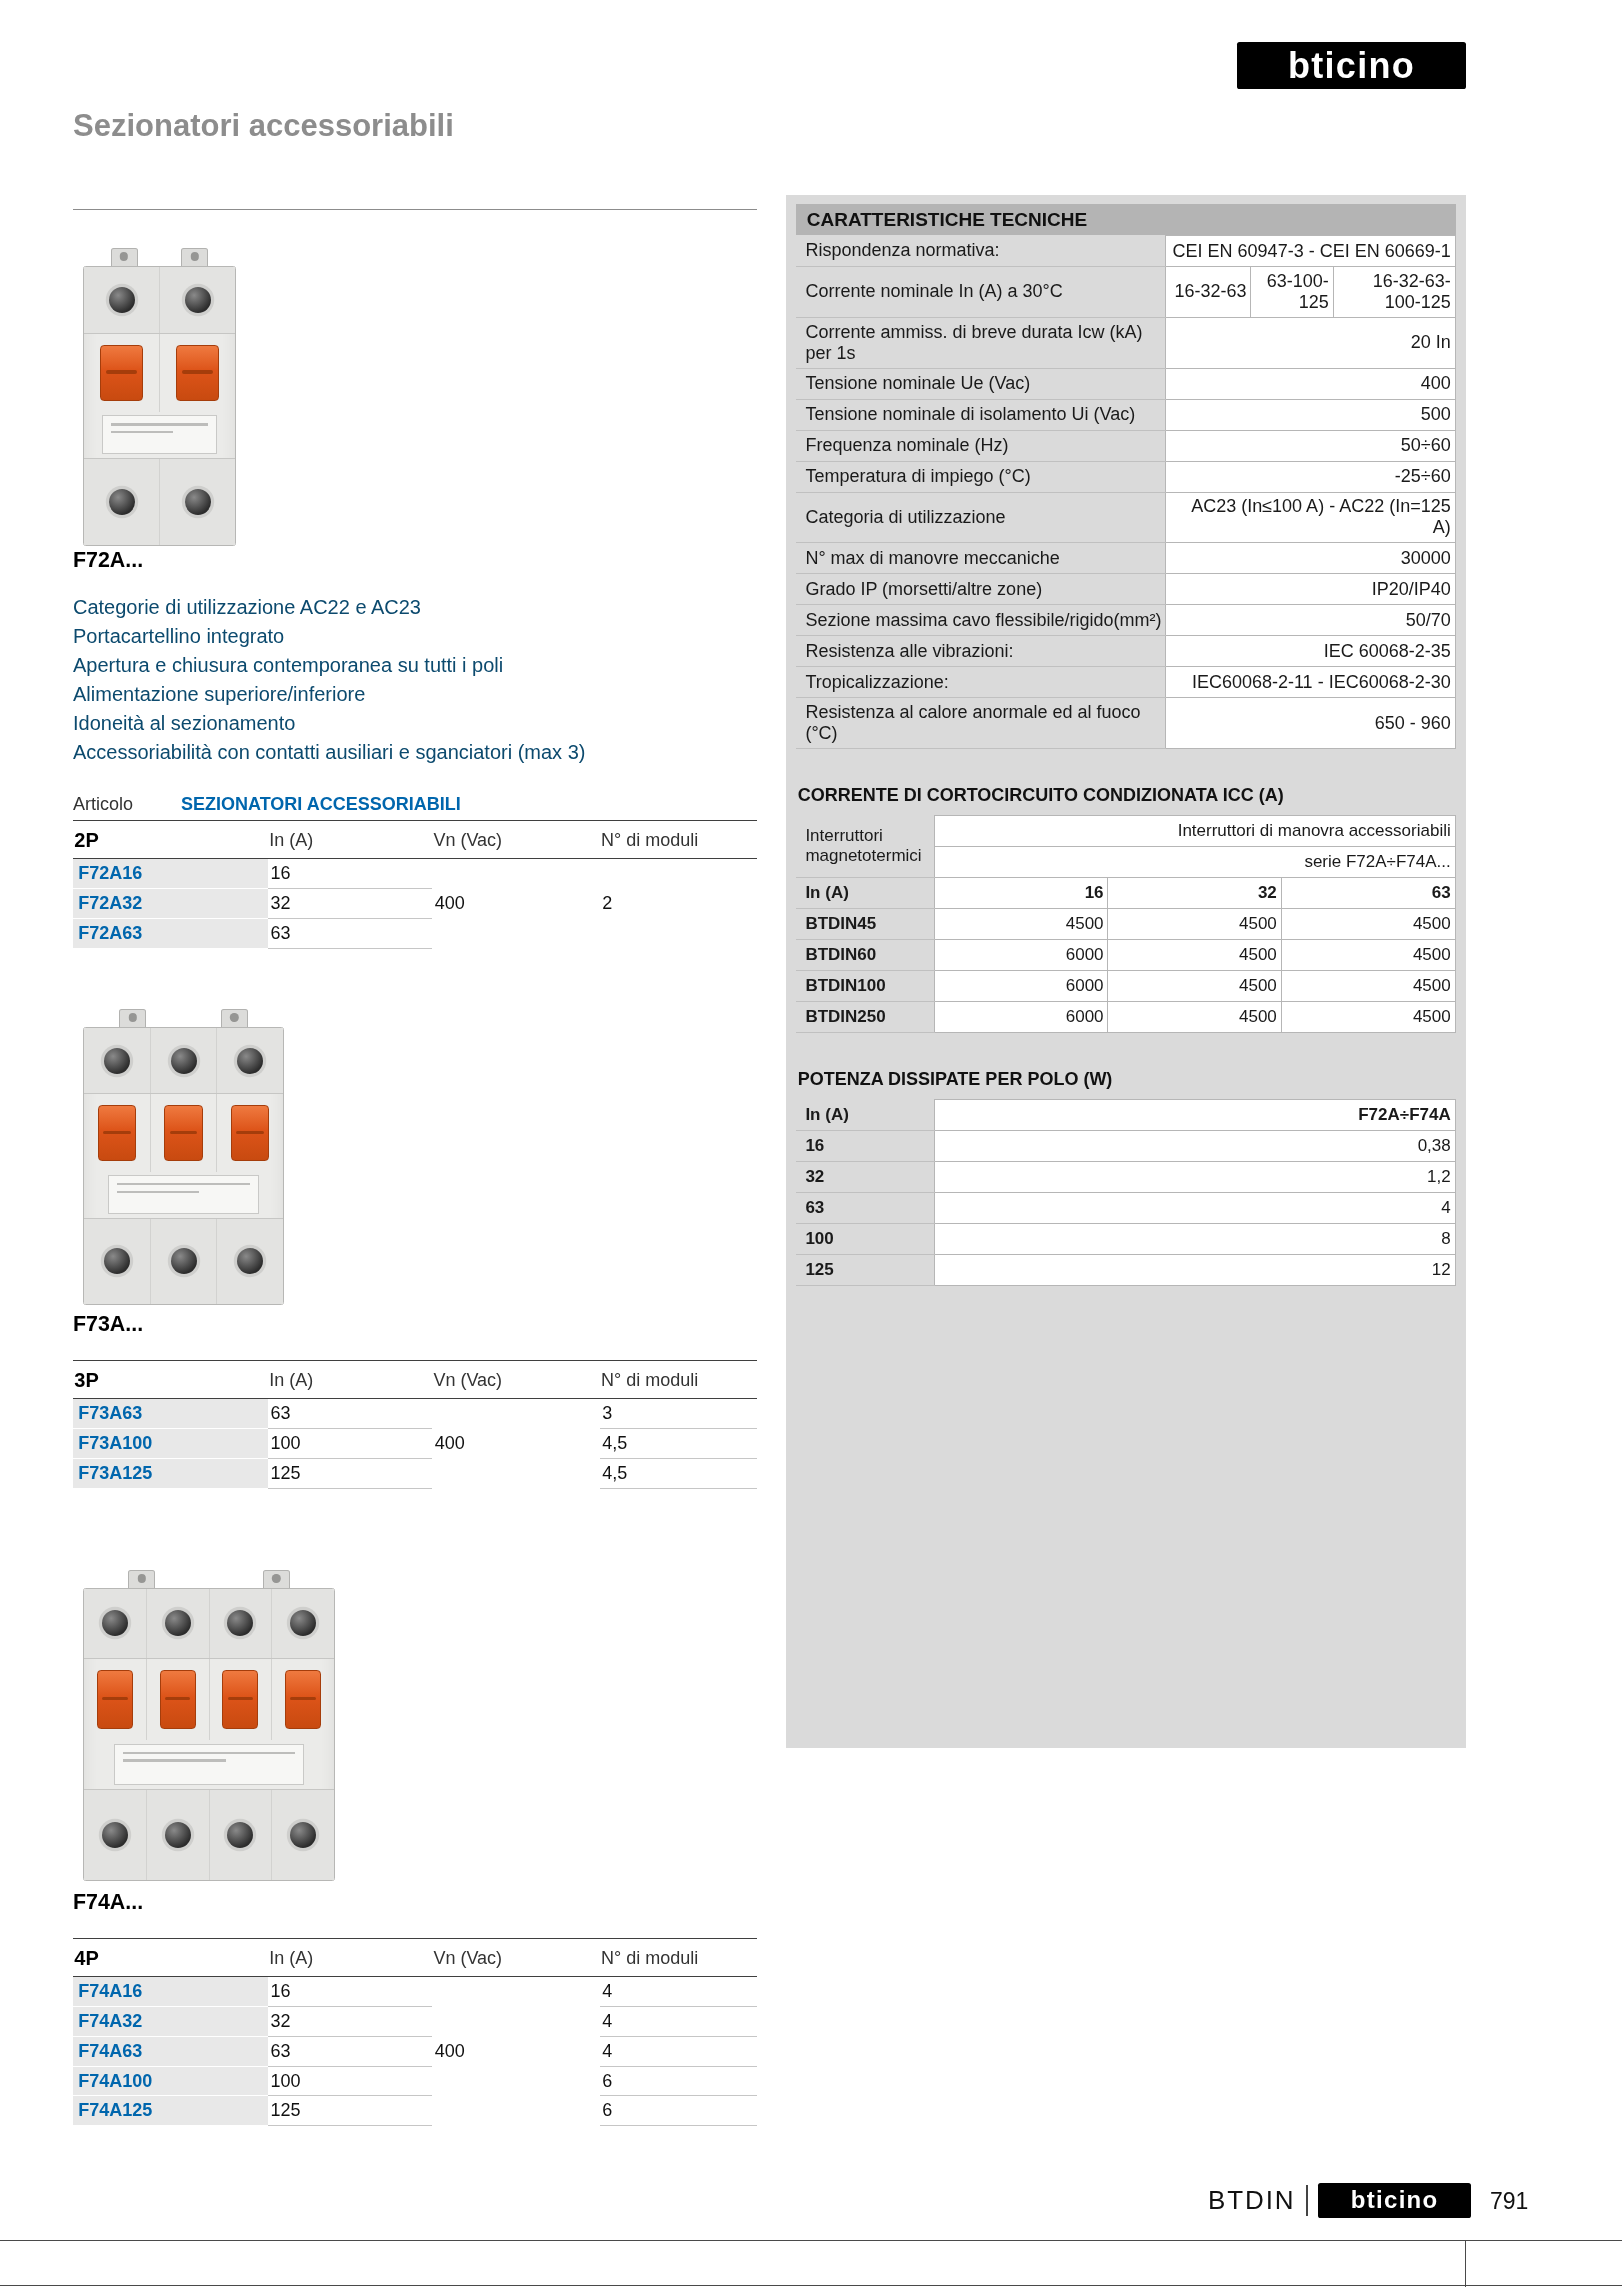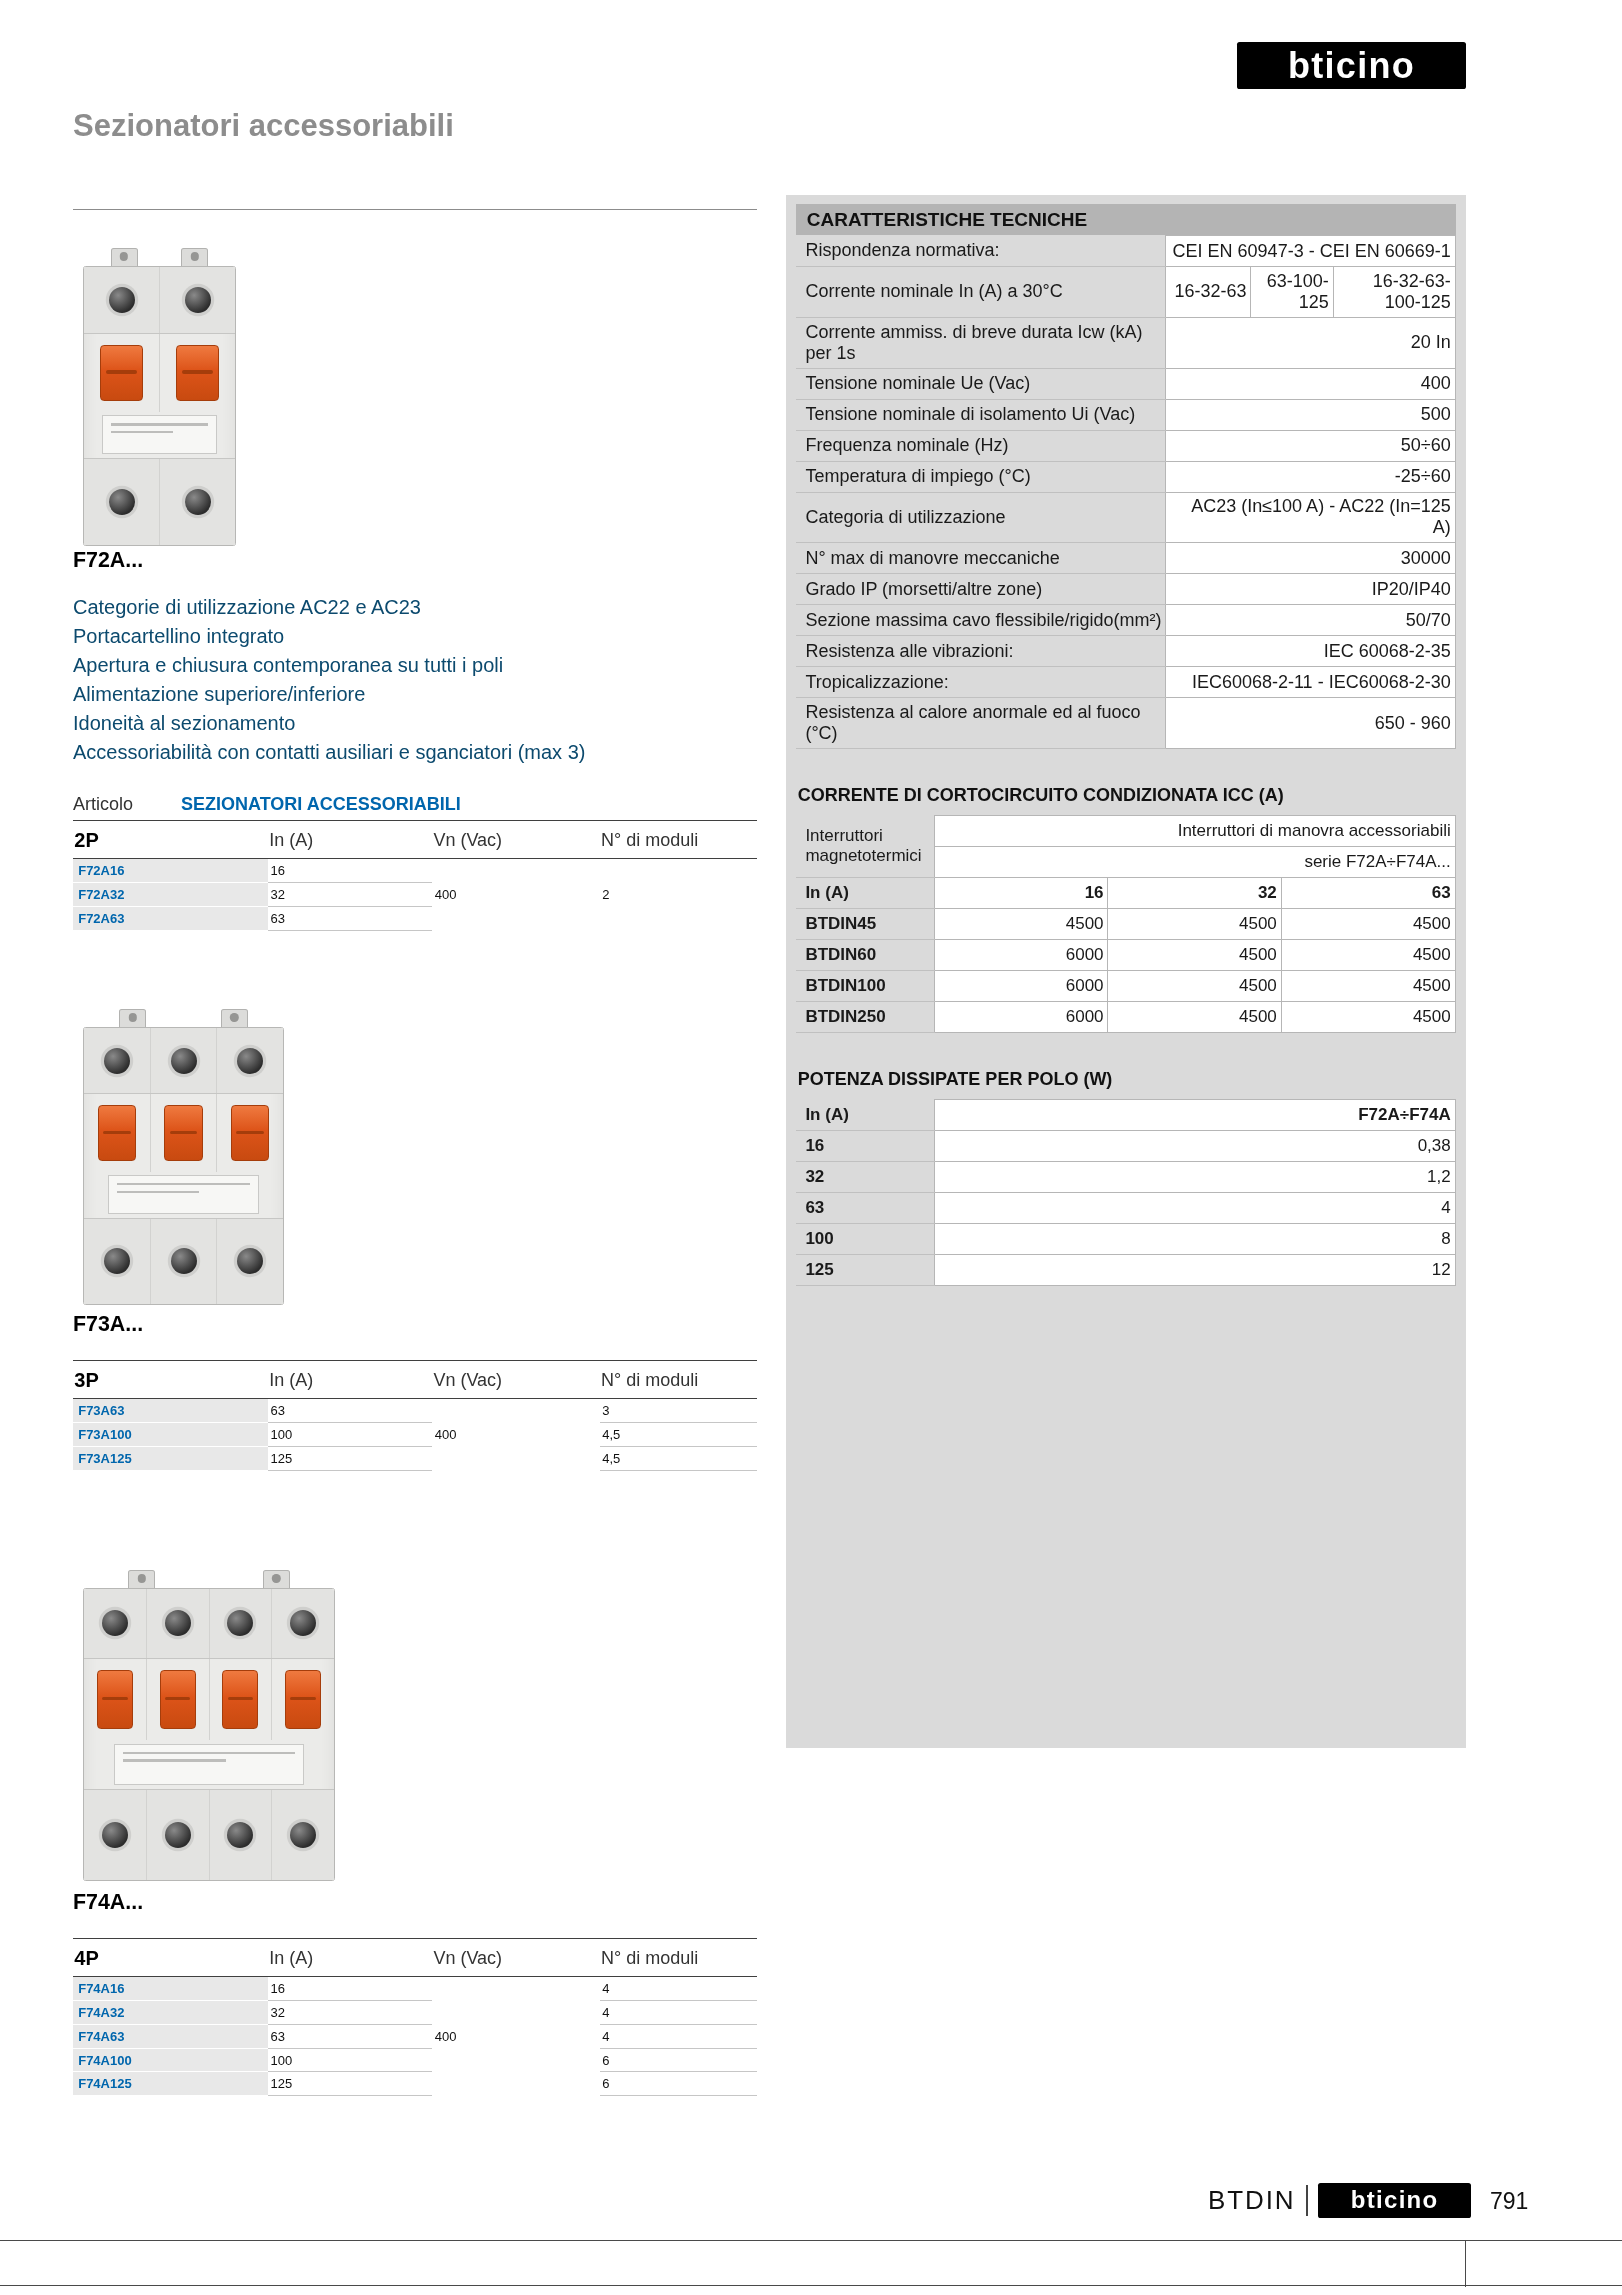--- a/index.html
+++ b/index.html
@@ -38,21 +38,21 @@
   #catalog-block { top:794px; } #t3p-block { top:1360px; } #t4p-block { top:1938px; }
   .cat-header { display:flex; align-items:baseline; padding-bottom:5.2px; border-bottom:1.3px solid #3f3f3f; }
   .cat-header .articolo { font-size:18px; color:#333; }
   .cat-header .section { font-size:18px; font-weight:bold; color:#0066ad; margin-left:48px; }
 
   table.ltable { width:100%; border-collapse:collapse; table-layout:fixed; }
   .ltable th { text-align:left; font-weight:normal; font-size:18px; color:#333; padding:7.8px 2.6px 6.5px 1.3px;
                border-bottom:1.3px solid #3f3f3f; }
   .ltable th.pole { font-weight:bold; font-size:20px; color:#000; }
   .ltable.topline th { border-top:1.3px solid #3f3f3f; }
-  .ltable td { height:20px; font-size:13px; color:#111; }
+  .ltable td { height:20px; font-size:18px; color:#111; }
   .ltable td.code { background:#e8e8e8; color:#0066ad; font-weight:bold; border-bottom:1.9px solid #fff; padding:3.9px 3.9px 3.9px 5.2px; }
   .ltable td.inval { border-bottom:0.6px solid #c6c6c6; padding:3.9px 2.6px; }
   .ltable td.mod { border-bottom:0.6px solid #c6c6c6; padding:3.9px 2.6px; }
   .ltable td.vn { vertical-align:middle; padding:3.9px 2.6px; }
   .ltable td.modspan { border-bottom:none; vertical-align:middle; }
 
   
   .breaker { position:absolute; display:flex; flex-direction:column; }
   #photo1 { left:83px; top:248px; width:153px; height:298px; }
   #photo2 { left:83px; top:1009px; width:201px; height:296px; }

